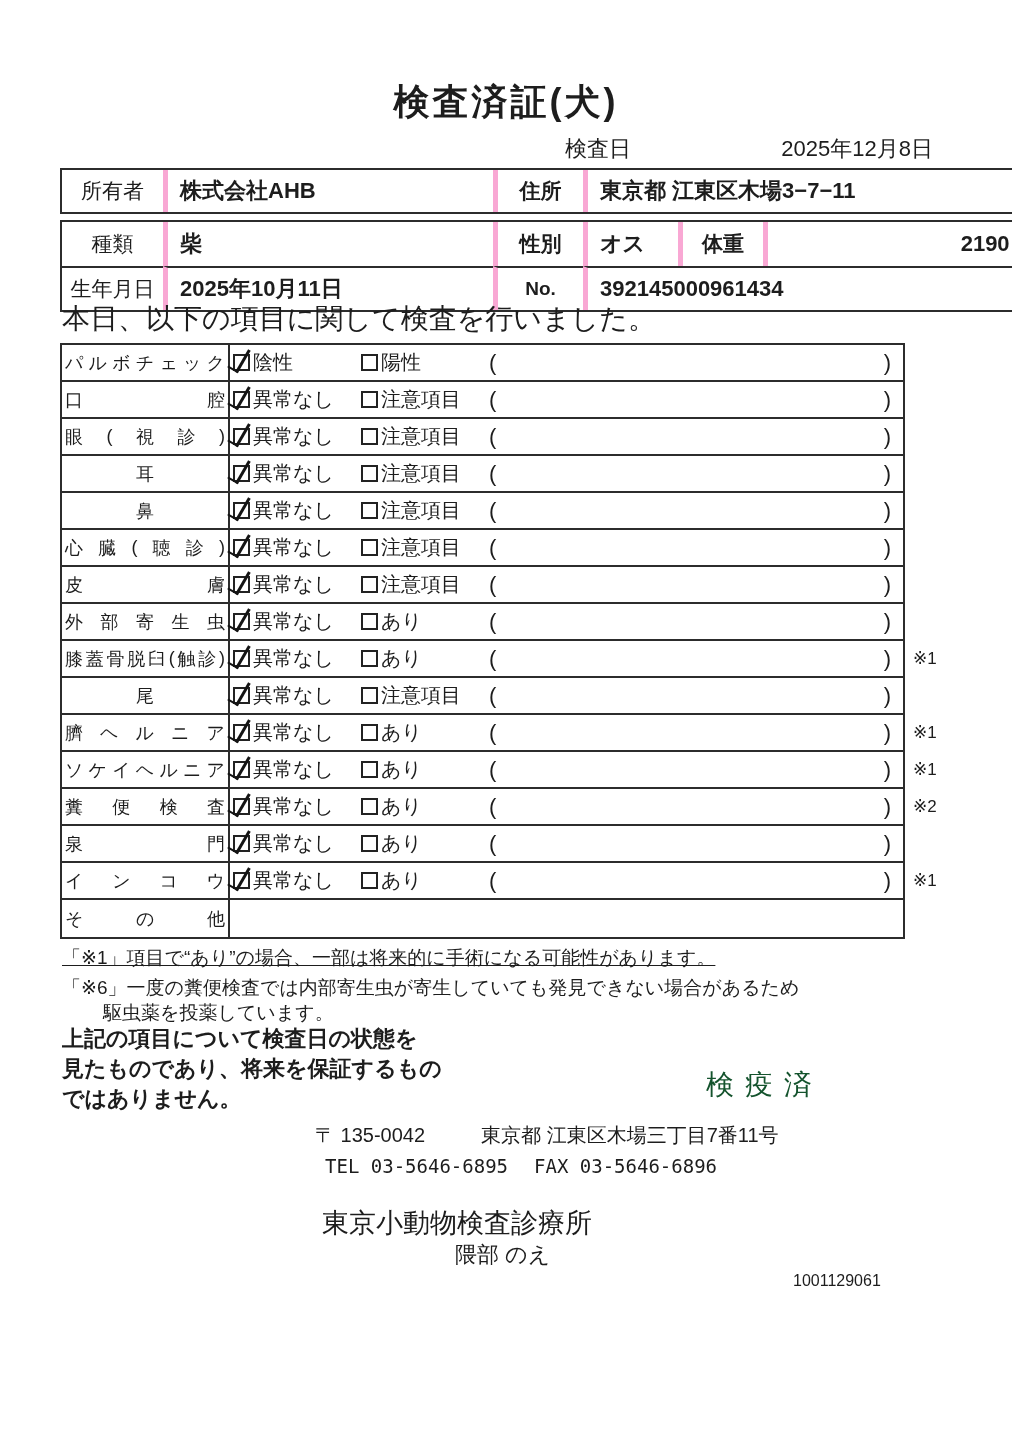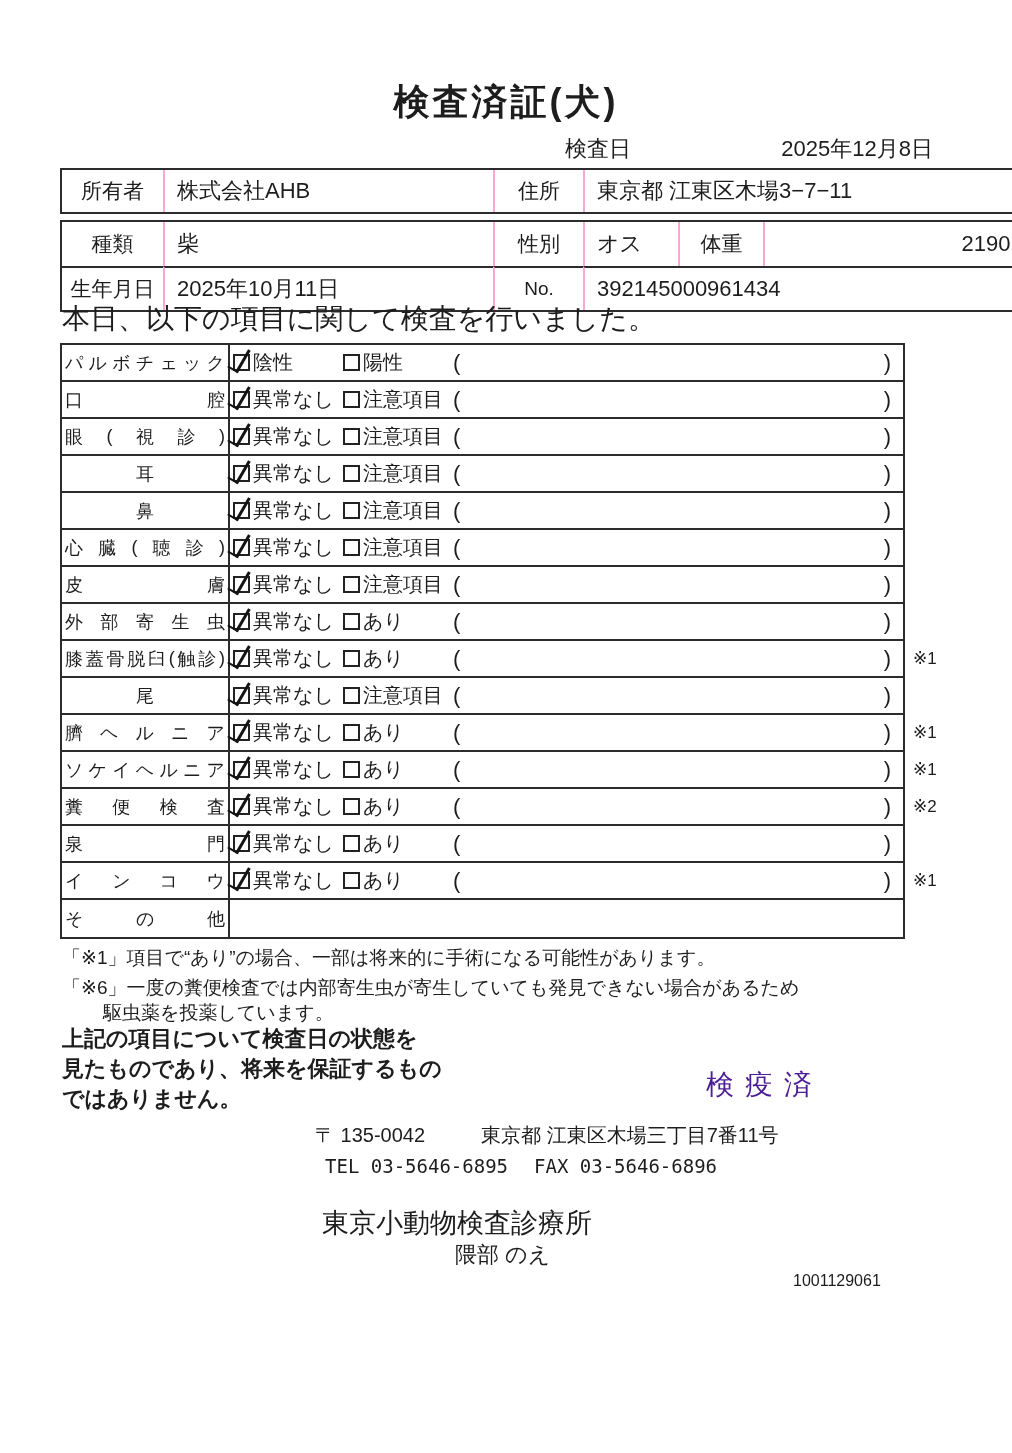--- a/index.html
+++ b/index.html
@@ -38,21 +38,21 @@
   }
   .t1{top:168px;grid-template-columns:101px 330px 90px 1fr;grid-auto-rows:42px;}
   .t2{top:220px;grid-template-columns:101px 330px 90px 95px 85px 1fr;grid-auto-rows:44px;}
   .hdr-table .cell{
     display:flex;align-items:center;
     box-sizing:border-box;
     overflow:hidden;white-space:nowrap;
   }
   .hdr-table .lab{justify-content:center;}
   .hdr-table .val{padding-left:12px;font-size:22px;}
-  .hdr-table .bl{border-left:2px solid #f9a8d4;}
+  .hdr-table .bl{border-left:5px solid #f9a8d4;font-weight:bold;}
   .hdr-table .bt{border-top:2px solid #2c2c2c;}
   .weight-cell{justify-content:flex-end;padding-right:8px;}
   .weight-unit{font-size:17px;margin-left:18px;margin-top:7px;}
   .no-label{font-size:19px;}
 
   
   .intro{top:300px;left:62px;font-size:28px;font-weight:400;}
 
   
   .exam-table{
@@ -77,21 +77,21 @@
     padding:0 3px;
     font-size:18px;font-weight:500;
     overflow:hidden;white-space:nowrap;
   }
   .exam-name.single{justify-content:center;}
   .exam-opts{
     flex:1;display:flex;align-items:center;
     padding-left:3px;padding-right:12px;
     font-size:20px;
   }
-  .opt{width:110px;flex:none;display:flex;align-items:center;gap:3px;overflow:visible;white-space:nowrap;text-align:center;}
+  .opt{width:128px;flex:none;display:flex;align-items:center;gap:3px;overflow:visible;white-space:nowrap;text-align:center;}
   .checkbox{
     position:relative;flex:none;
     width:17px;height:17px;
     border:2px solid #222;
     box-sizing:border-box;
     background:#fff;
   }
   .checkbox.checked::after{
     content:"";position:absolute;
     left:-2px;top:-10px;
@@ -102,35 +102,35 @@
   }
   .paren{font-size:22px;font-weight:500;}
   .paren.close{margin-left:auto;}
   .row-note{
     position:absolute;left:calc(100% + 10px);top:7px;
     font-size:17px;white-space:nowrap;
   }
 
   
   .fn{left:62px;font-size:19px;white-space:nowrap;}
-  .fn1{top:945px;}
+  .fn1{top:945px;text-decoration:underline;}
   .fn2a{top:975px;}
   .fn2b{top:1000px;left:103px;}
 
   
   .statement{
     top:1024px;left:62px;width:400px;
     font-size:22px;font-weight:bold;line-height:30px;
     white-space:pre-line;
   }
 
   
   .stamp{
     top:1066px;left:706px;
-    font-size:28px;letter-spacing:11px;font-weight:500;color:#4c1d95;
+    font-size:28px;letter-spacing:11px;font-weight:500;color:#14532d;
     white-space:nowrap;
   }
 
   
   .addr-line{top:1122px;left:315px;display:flex;gap:56px;font-size:20px;white-space:nowrap;}
   .tel-line{top:1155px;left:325px;display:flex;gap:26px;font-size:19px;font-family:"DejaVu Sans Mono","Liberation Mono",monospace;white-space:nowrap;}
   .clinic-name{top:1205px;left:322px;font-size:27px;font-weight:500;white-space:nowrap;}
   .examiner{top:1240px;left:455px;font-size:22px;white-space:nowrap;}
   .serial{top:1272px;left:793px;font-size:16px;white-space:nowrap;}
 </style>

